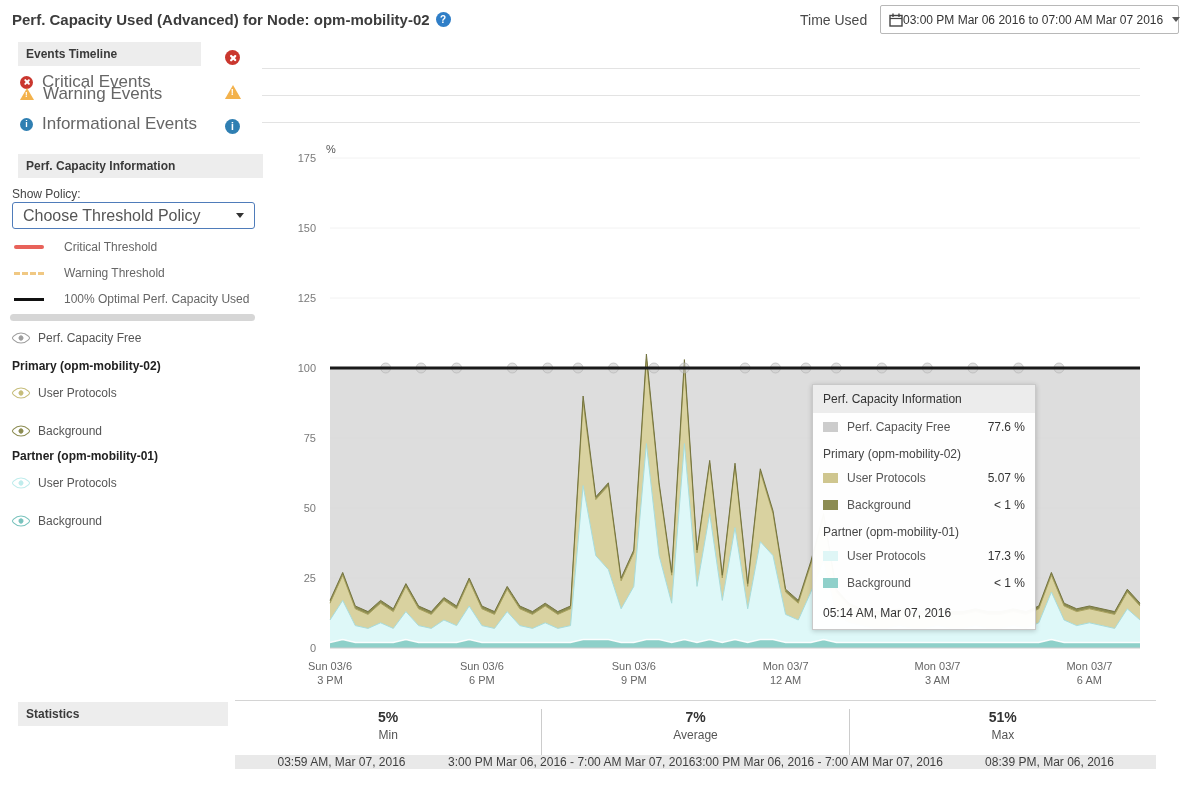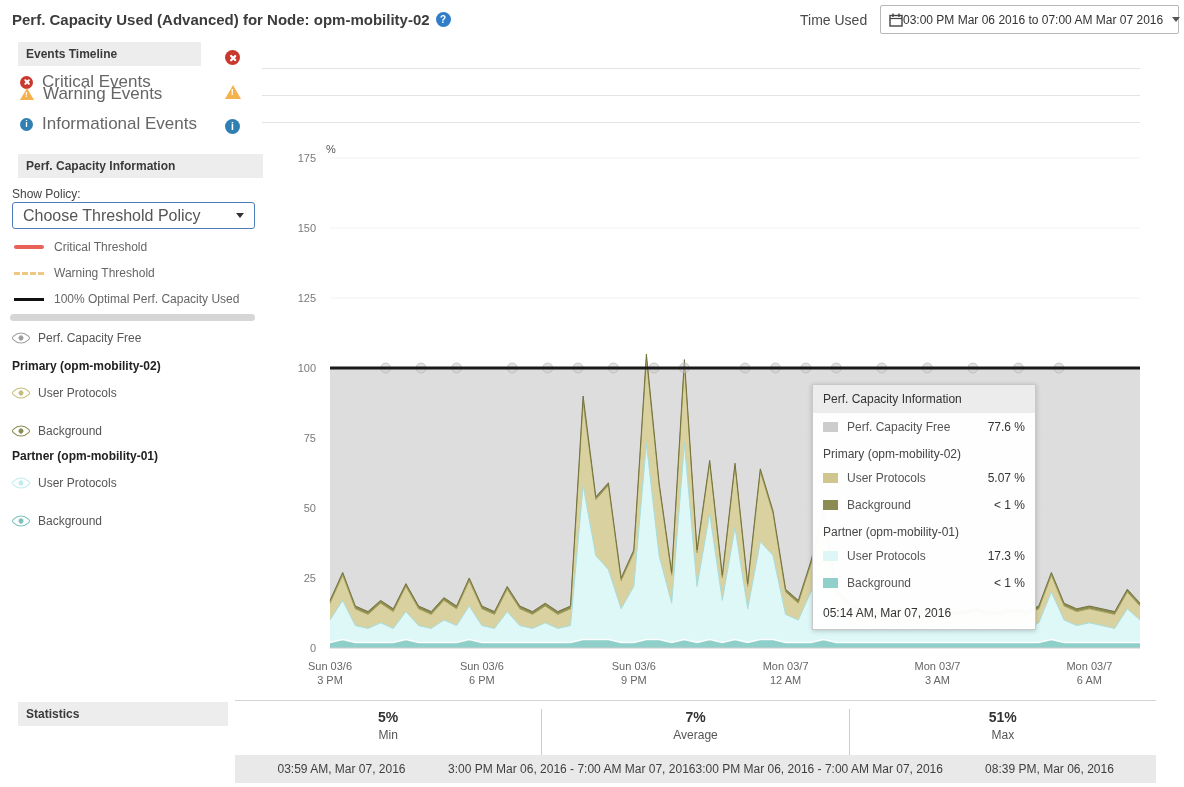--- a/index.html
+++ b/index.html
@@ -36,21 +36,21 @@
   .ic-info::after { content:"i"; position:absolute; left:50%; top:50%; transform:translate(-50%,-54%); color:#fff; font-size:9px; font-weight:bold; }
   .big { transform:scale(1.15); }
 
   .evcol { position:absolute; left:226px; }
 
   .show-policy { position:absolute; left:12px; top:187px; font-size:12px; color:#444; }
   .policy-select { position:absolute; left:12px; top:202px; width:243px; height:27px; border:1px solid #4f7cba; border-radius:3px; background:#fff; display:flex; align-items:center; padding:0 10px; cursor:pointer; }
   .policy-select-text { font-size:16px; color:#555; }
   .policy-select .caret-down { margin-left:auto; border-top-color:#333; }
 
-  .thr-row { position:absolute; left:14px; display:flex; align-items:center; gap:10px; }
+  .thr-row { position:absolute; left:14px; display:flex; align-items:center; gap:20px; }
   .thr-line { width:30px; flex:none; }
   .thr-solid  { height:4px; border-radius:2px; background:var(--c); }
   .thr-dashed { height:0; border-top:3px dashed var(--c); }
   .thr-black  { height:3px; background:var(--c); }
   .thr-label { font-size:12px; color:#666; }
 
   .legend-scrollbar { position:absolute; left:10px; top:314px; width:245px; height:7px; background:#d6d6d6; border-radius:4px; cursor:pointer; }
 
   .toggle-row { position:absolute; left:14px; display:flex; align-items:center; gap:10px; cursor:pointer; }
   .eye { display:inline-block; width:14px; height:14px; border:1.6px solid var(--c); border-radius:75% 15%; transform:rotate(45deg); position:relative; background:#fff; flex:none; }
@@ -74,21 +74,21 @@
   .tt-group { padding:7px 10px 3px 10px; font-size:12px; color:#444; }
   .tt-time { padding:10px 10px 9px 10px; font-size:12px; color:#333; }
 
   
   .stats-table { position:absolute; left:235px; top:700px; width:921px; border-top:1px solid #d4d4d4; background:#fff; }
   .stats-values { display:flex; height:54px; padding-top:8px; }
   .stats-col { flex:1; text-align:center; }
   .stats-col + .stats-col { border-left:1px solid #ccc; }
   .stat-value { font-size:14px; font-weight:bold; color:#333; }
   .stat-label { font-size:12px; color:#555; margin-top:3px; }
-  .stats-details { display:flex; height:28px; background:#e9e9e9; align-items:center; }
+  .stats-details { display:flex; height:14px; background:#e9e9e9; align-items:center; }
   .stats-detail { flex:1; text-align:center; font-size:12px; color:#3f3f3f; white-space:nowrap; }
 
   .cal-icon { flex:none; }
 </style>
 </head>
 <body>
 
 <div class="app">
 
   <div class="page-title">

